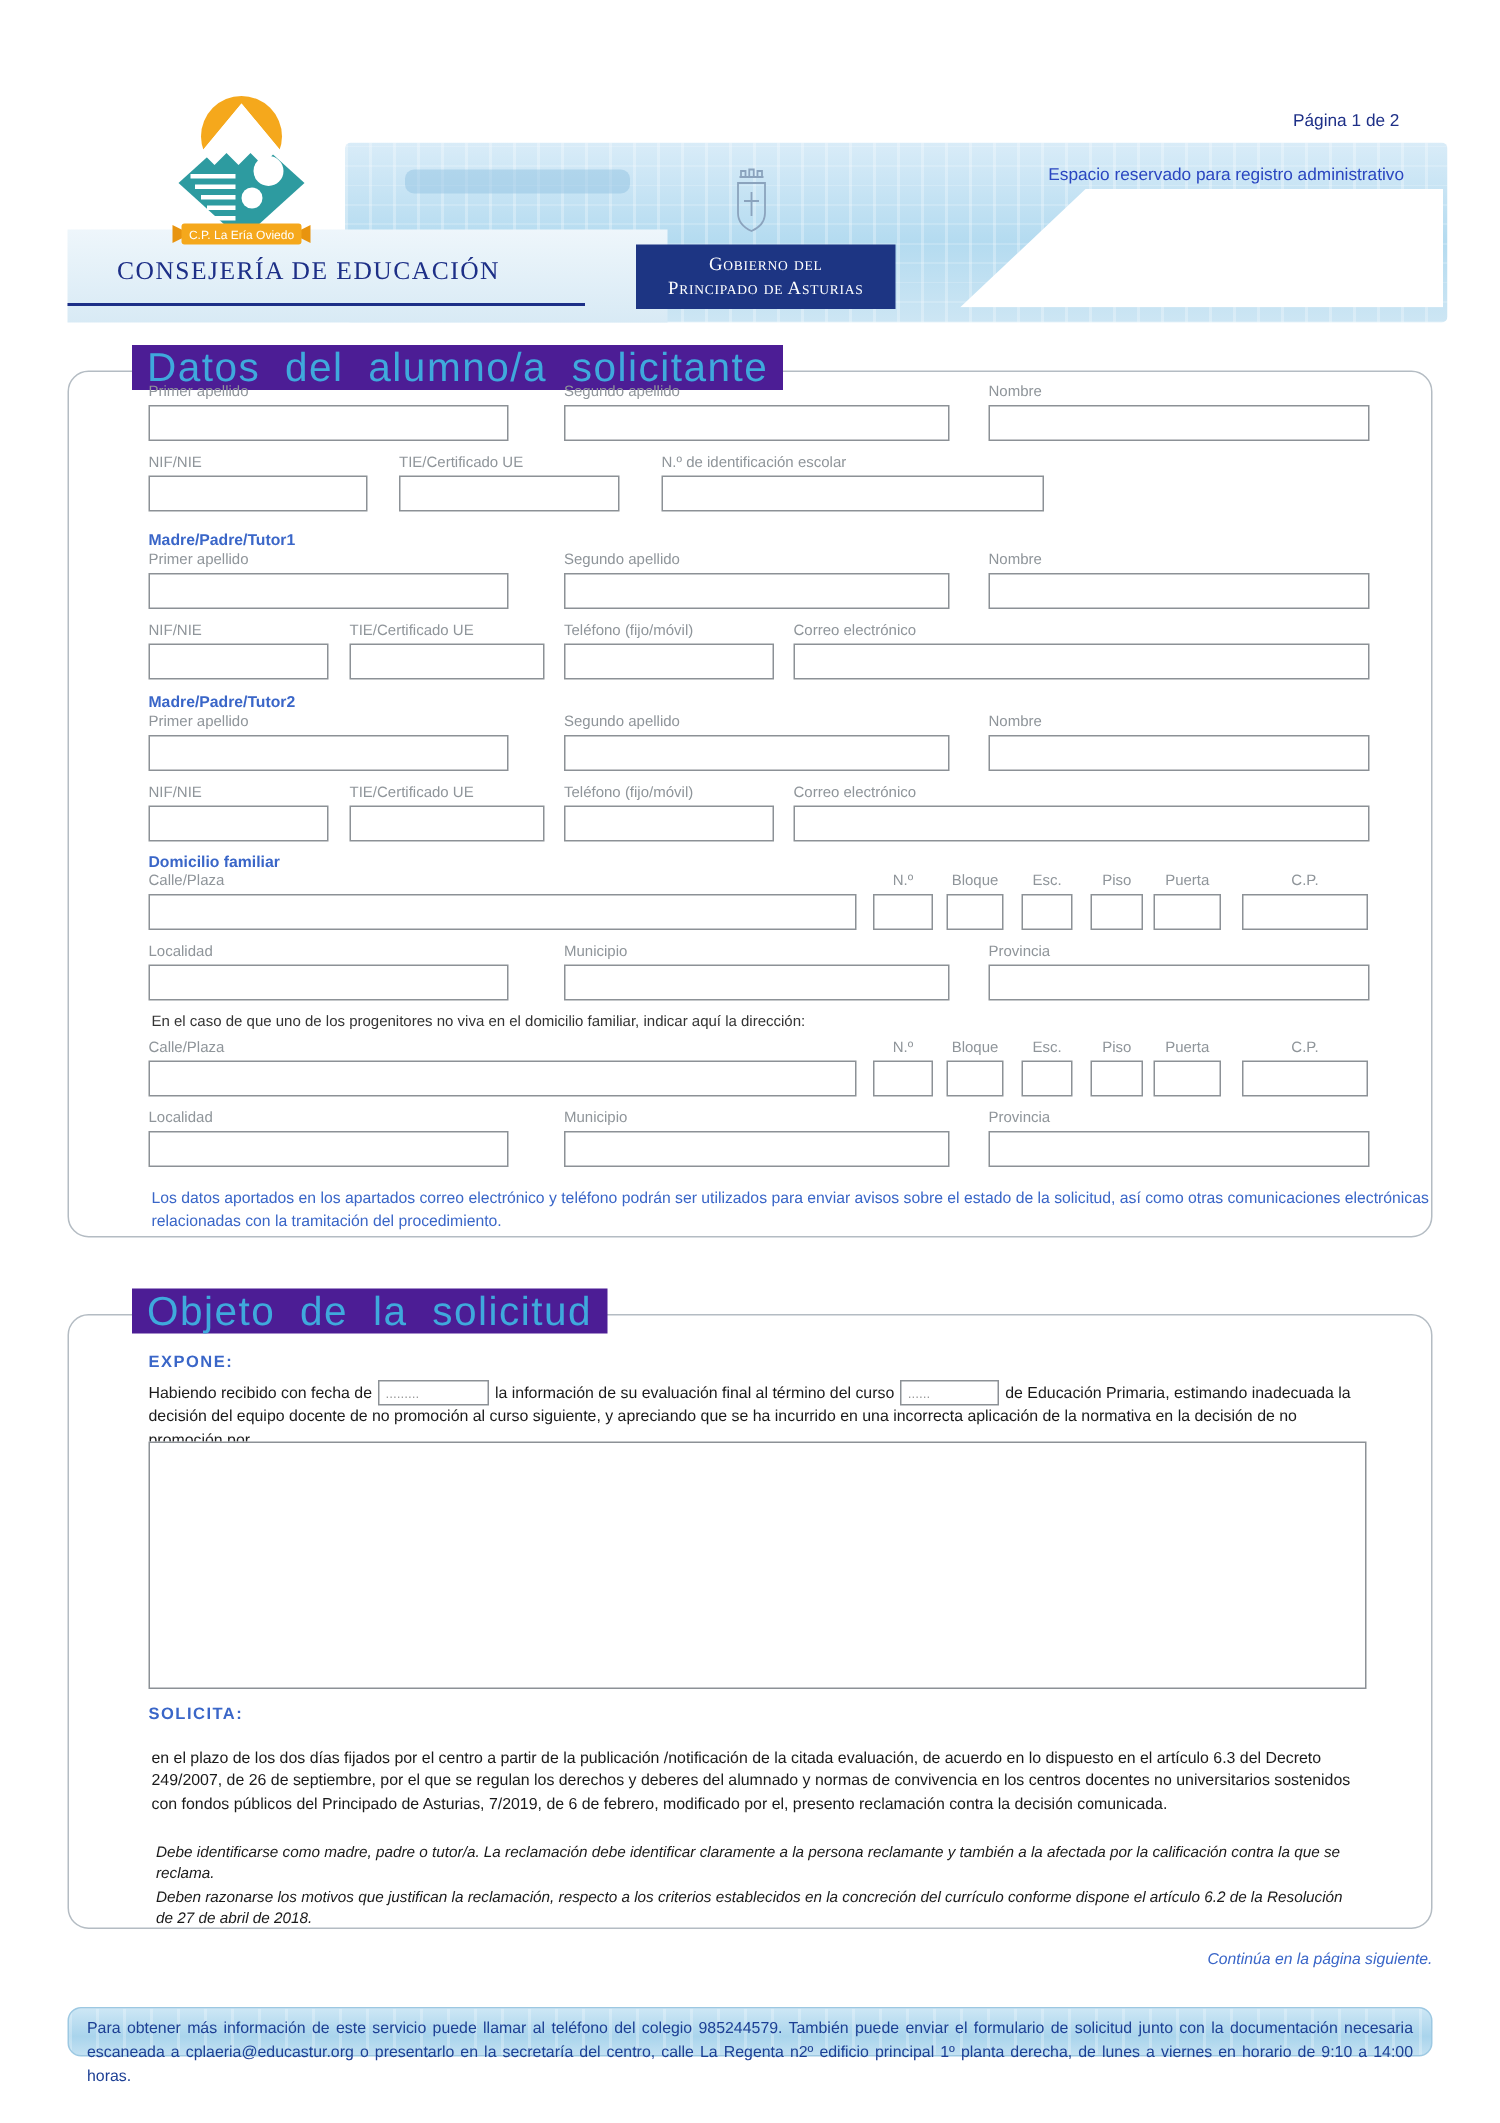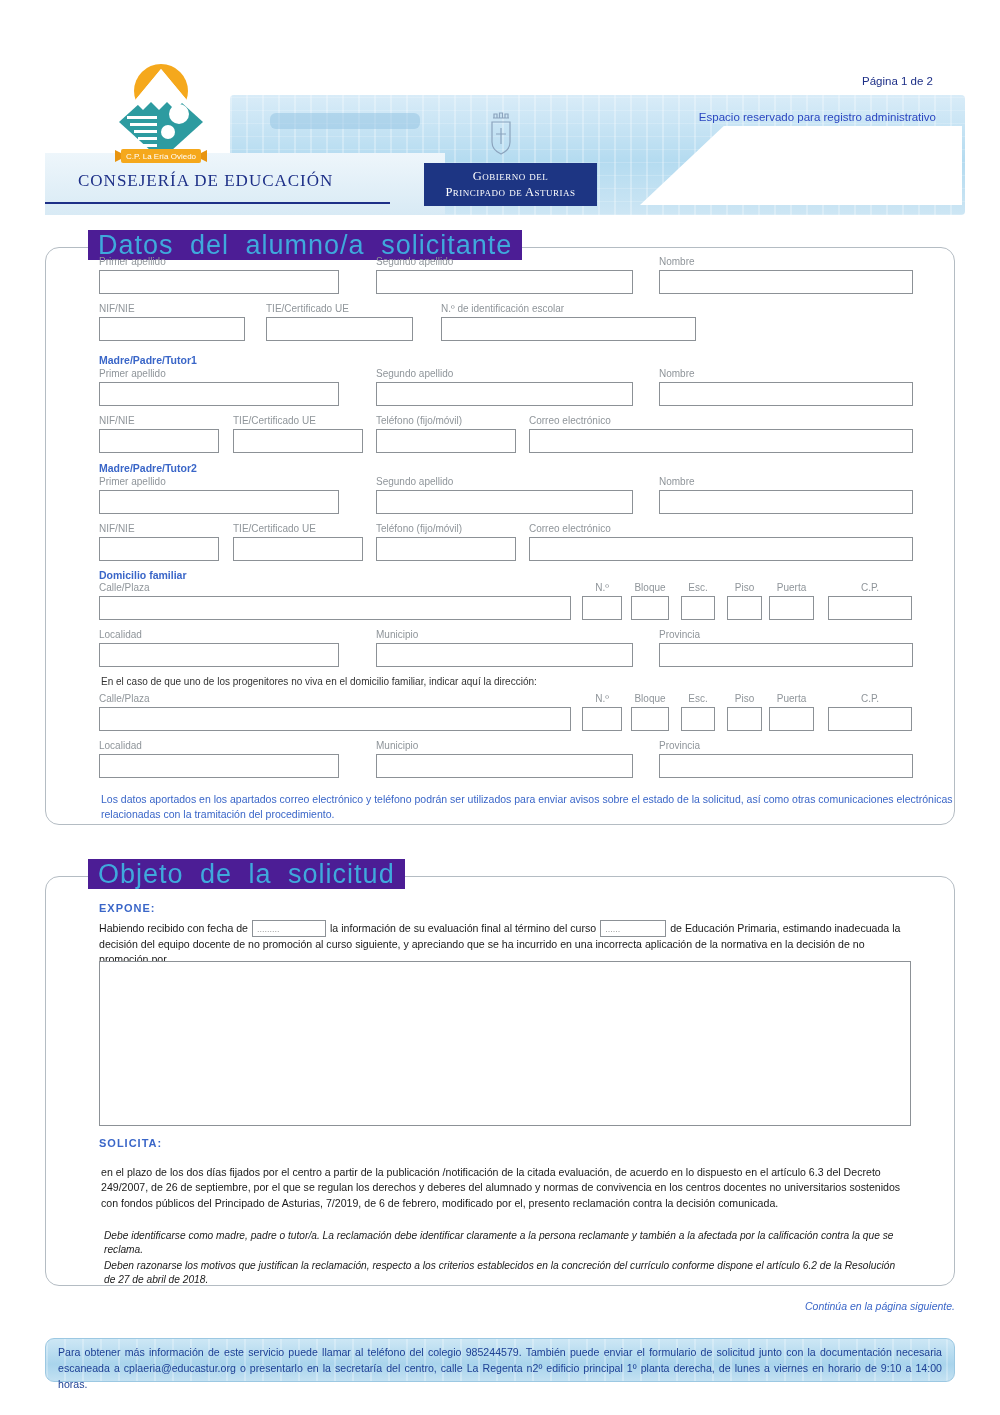--- a/index.html
+++ b/index.html
@@ -50,21 +50,21 @@
     letter-spacing:1px; font-weight:bold; }
   .para { position:absolute; color:#1a1a1a; font-size:10.6px; line-height:1.45; text-align:left; }
   .inline-box { display:inline-block; border:1px solid #8c9196; background:#fff; height:17px;
     vertical-align:-5px; margin:0 4px; padding:2px 4px 0 4px; color:#9a9a9a; font-size:9px;
     overflow:hidden; }
   .big-box { position:absolute; border:1px solid #8c9196; background:#fff; }
   .italic-note { position:absolute; color:#1a1a1a; font-size:10.2px; font-style:italic; line-height:1.4; }
   .continua { position:absolute; color:#3a66c8; font-size:10.5px; font-style:italic; }
 
   
-  .footer-box { position:absolute; left:45px; top:1338px; width:910px; height:44px;
+  .footer-box { position:absolute; left:45px; top:1338px; width:910px; height:33px;
     border-radius:9px; border:1px solid #9cc8e2; padding:6px 12px;
     background:
       repeating-linear-gradient(90deg, rgba(255,255,255,.25) 0 2px, transparent 2px 18px),
       linear-gradient(180deg,#cde7f5 0%, #a9d4ec 60%, #c3e1f2 100%);
     color:#1c3f94; font-size:10.6px; line-height:1.5; text-align:justify; font-weight:500; }
 
   
   .logo-wrap { left:103px; top:58px; width:116px; height:112px; }
 </style>
 </head>

